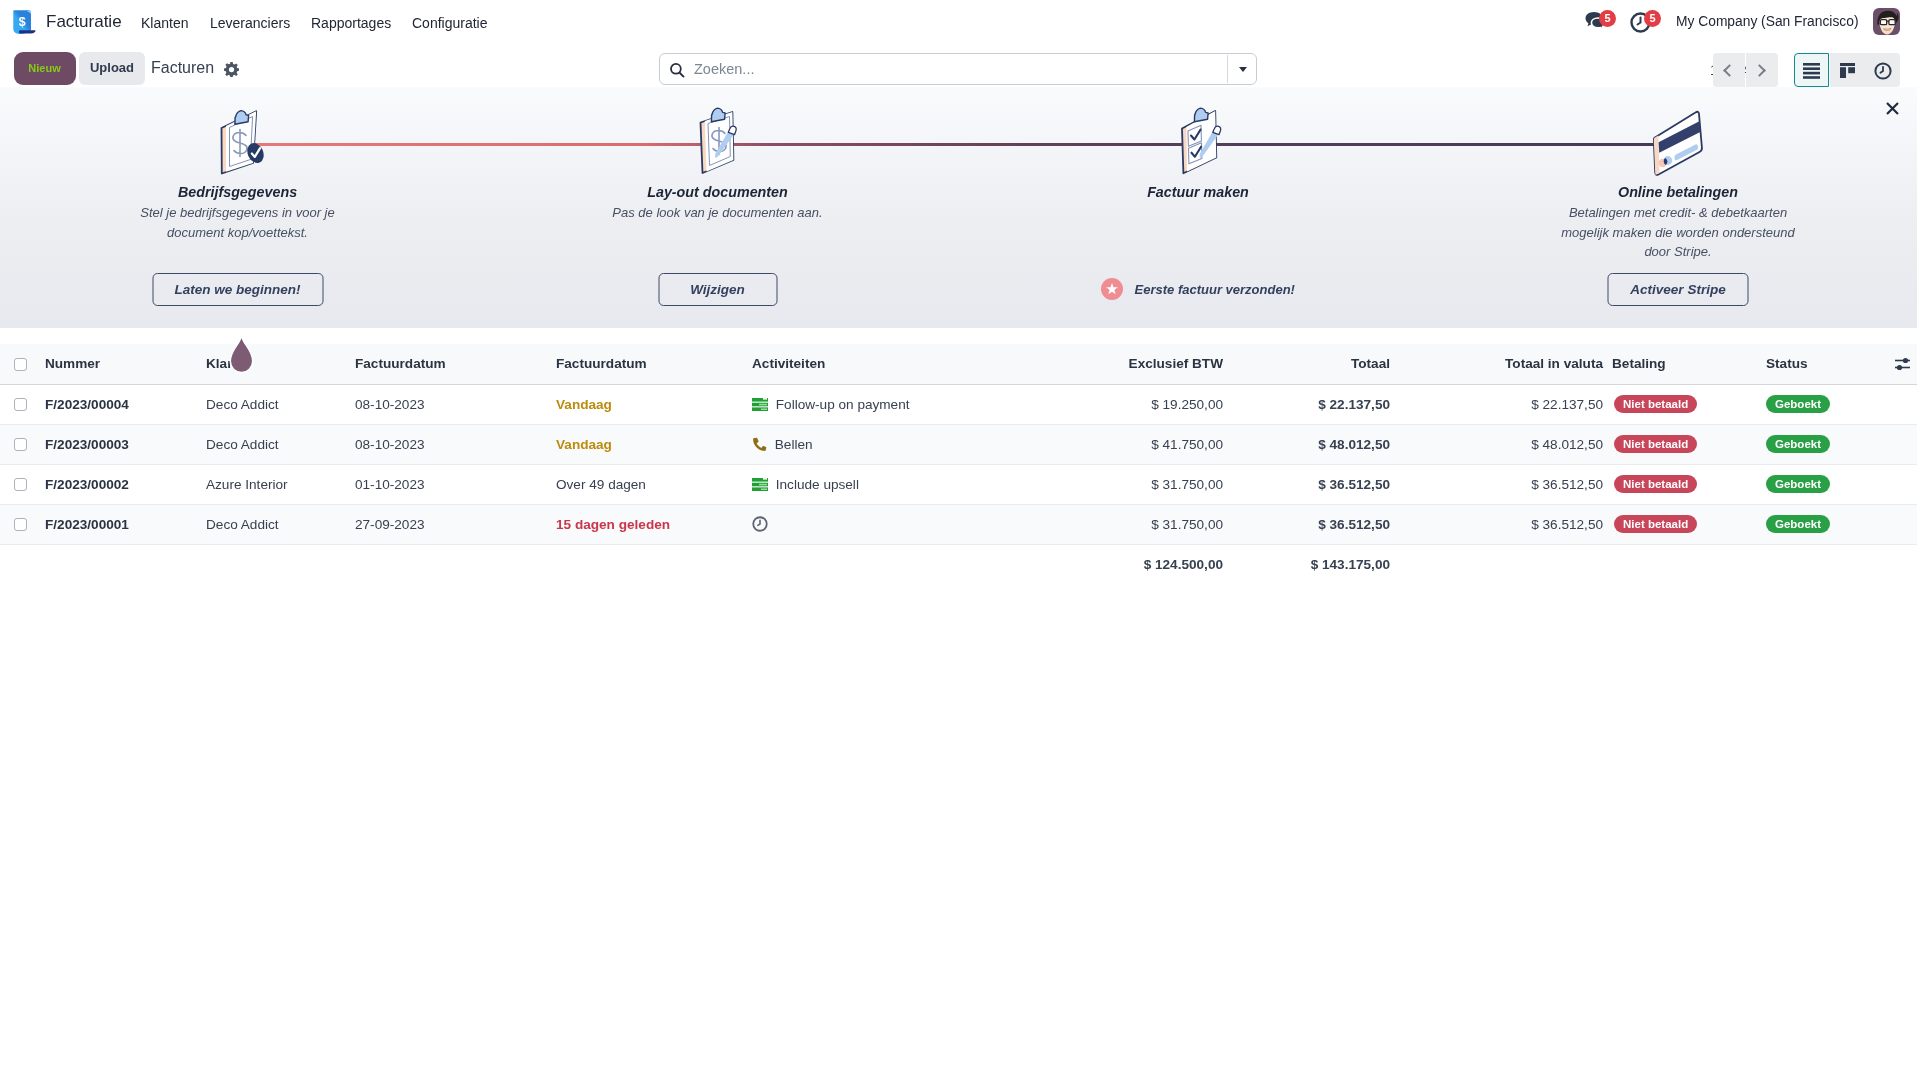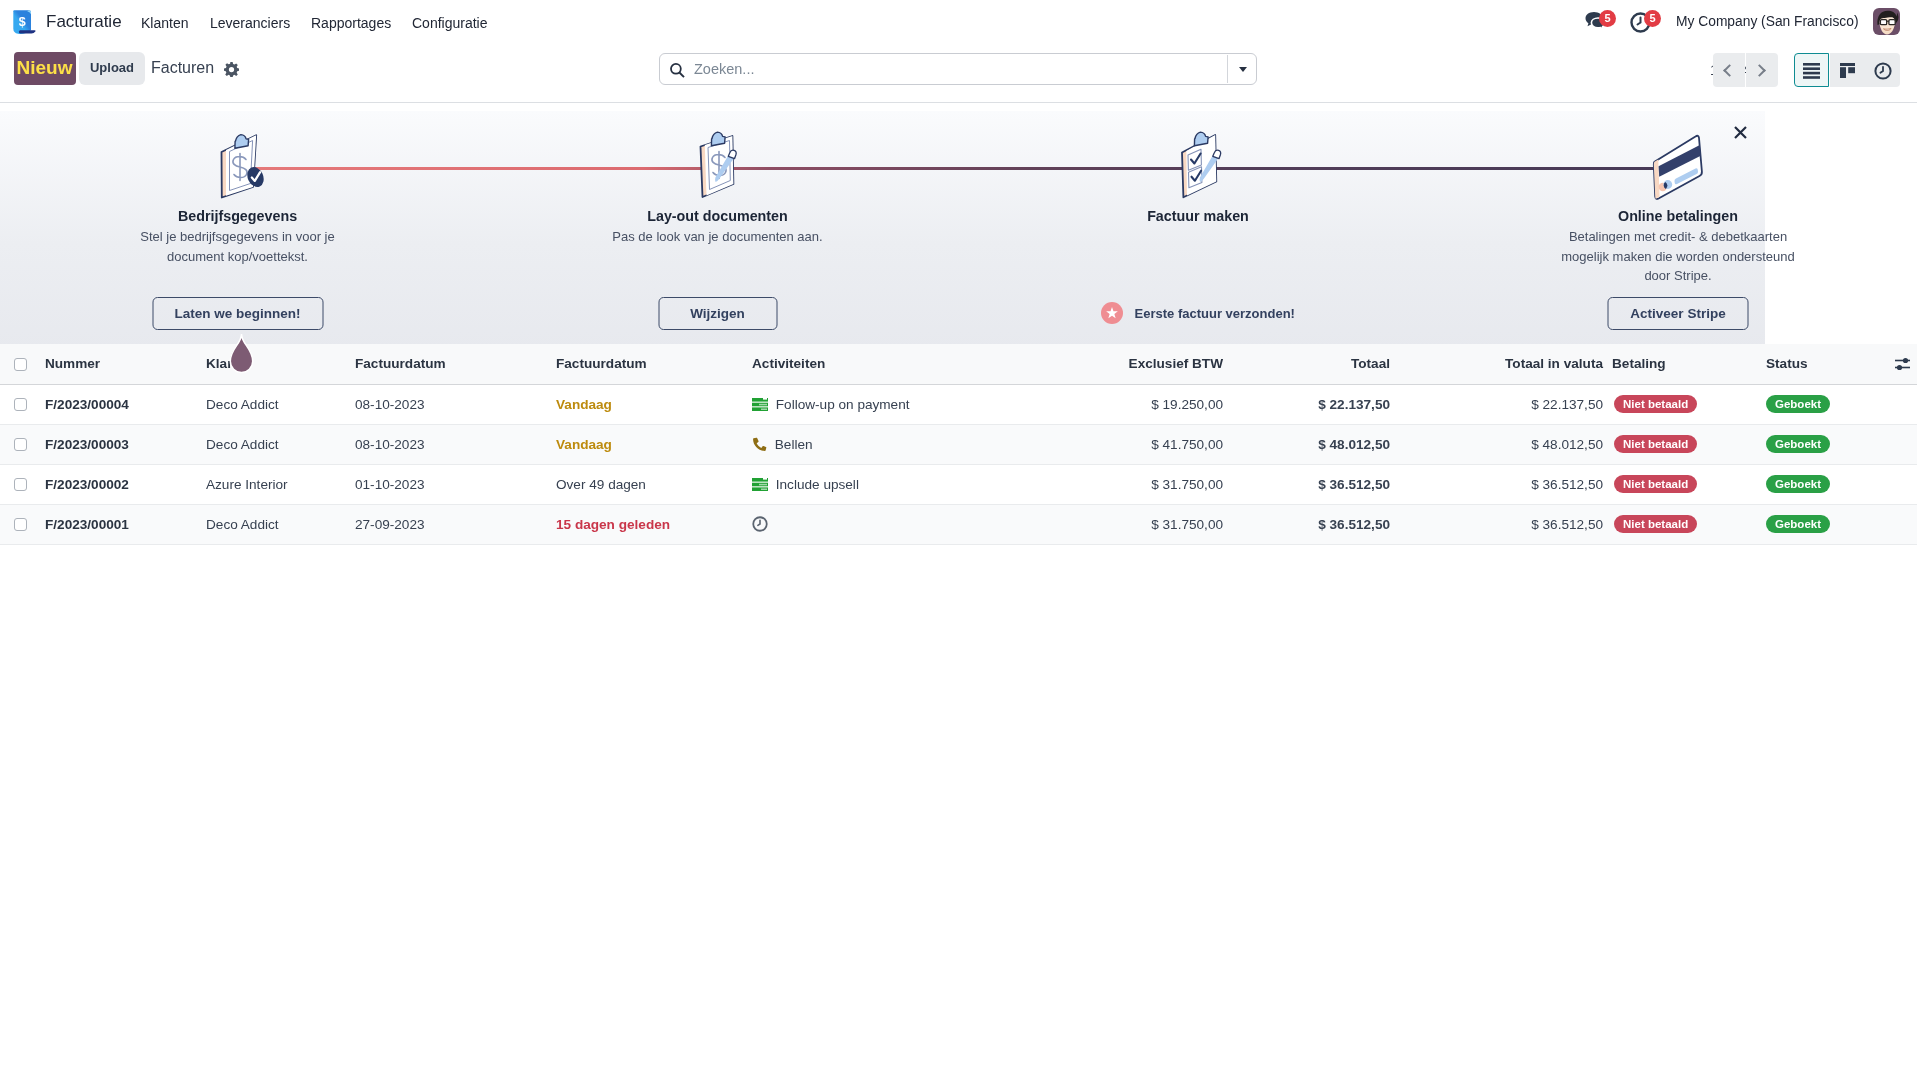--- a/index.html
+++ b/index.html
@@ -8,34 +8,34 @@
 .abs { position:absolute; }
 
 
 #navbar { position:absolute; left:0; top:0; width:1917px; height:46px; background:#fff; }
 .brand { position:absolute; left:46px; top:12px; font-size:17px; color:#212735; }
 .navitem { position:absolute; top:15px; font-size:14px; color:#212735; }
 #companyname { position:absolute; right:58.5px; top:14px; font-size:13.8px; color:#212735; }
 
 
 #cpanel { position:absolute; left:0; top:46px; width:1917px; height:57px; background:#fff; border-bottom:1px solid #dcdfe3; }
-.btn-new { position:absolute; left:13.5px; top:6px; width:62px; height:32.6px; background:#6e4a64; color:#fde047; font-weight:bold; font-size:19px; border-radius:4px; text-align:center; line-height:32px; }
+.btn-new { position:absolute; left:13.5px; top:6px; width:62px; height:32.6px; background:#6e4a64; color:#84cc16; font-weight:bold; font-size:11px; border-radius:9px; text-align:center; line-height:32px; }
 .btn-upload { position:absolute; left:79px; top:6px; width:66px; height:32.6px; background:#e7e9ec; color:#2f3b4d; font-weight:bold; font-size:13px; border-radius:6px; text-align:center; line-height:32px; }
 .cp-title { position:absolute; left:151px; top:13px; font-size:16px; color:#374151; }
 #searchbox { position:absolute; left:659px; top:7px; width:598px; height:32px; background:#fff; border:1px solid #c9ccd2; border-radius:6px; }
 #searchbox .ph { position:absolute; left:34px; top:7px; font-size:14.5px; color:#7b8794; }
 #searchbox .sep { position:absolute; right:28px; top:1px; width:1px; height:28px; background:#d3d6db; }
 #searchbox .caret { position:absolute; right:9px; top:13px; width:0; height:0; border-left:4.7px solid transparent; border-right:4.7px solid transparent; border-top:5px solid #263041; }
 #pagercount { position:absolute; left:1666px; top:16px; font-size:14px; color:#374151;margin-left:44px; }
 .pagerbtn { position:absolute; top:7px; width:32px; height:33.5px; background:#eaecee; }
 .chev { display:inline-block; width:9px; height:9px; border-left:2px solid #777e89; border-bottom:2px solid #777e89; }
 .sw { position:absolute; top:7px; width:35px; height:33.5px; background:#eaecee; }
 
 
-#banner { position:absolute; left:0; top:111px; width:1765px; height:241px; background:linear-gradient(180deg,#fafbfd 0%, #eceef2 55%, #e7e9ee 100%); }
+#banner { position:absolute; left:0; top:87px; width:1917px; height:241px; background:linear-gradient(180deg,#fafbfd 0%, #eceef2 55%, #e7e9ee 100%);font-style:italic; }
 #bannerline { position:absolute; left:240px; top:56px; width:1437px; height:2.5px; background:linear-gradient(90deg,#e5797a 0%, #dc6b70 28%, #8d4d63 37%, #614158 55%, #523d58 70%, #473a57 100%); }
 .step { position:absolute; top:0; width:480px; height:241px; text-align:center; color:#333c4e; }
 .step h3 { position:absolute; top:97px; left:0; width:100%; font-size:14.3px; color:#1c2536; font-weight:bold; }
 .step .desc { position:absolute; top:116px; left:0; width:100%; font-size:13px; line-height:19.5px; color:#475063; }
 .obtn { position:absolute; top:185.5px; left:50%; transform:translateX(-50%); border:1px solid #3c4a68; color:#33415f; background:transparent; font-weight:bold; font-size:13.5px; height:33px; line-height:31px; border-radius:5px; text-align:center; }
 #closex { position:absolute; right:18px; top:15px; width:13px; height:13px; }
 
 
 #listtable { position:absolute; left:0; top:344px; width:1917px; border-collapse:collapse; table-layout:fixed; font-size:13.6px; color:#374151; }
 #listtable th { height:40px; background:#f8f9fa; border-bottom:1px solid #d4d6d9; font-weight:bold; color:#2b3442; text-align:left; padding:0 4px; }
@@ -337,16 +337,29 @@
       <td><svg width="16" height="16" viewBox="0 0 18 18" style="vertical-align:-3px">
               <circle cx="9" cy="9" r="7.6" fill="none" stroke="#5b6470" stroke-width="2"></circle>
               <path d="M9 4.8 L9 9 L6.6 10.6" fill="none" stroke="#5b6470" stroke-width="1.8" stroke-linecap="round"></path>
             </svg></td>
       <td class="num">$ 31.750,00</td>
           <td class="num bold">$ 36.512,50</td>
           <td class="num">$ 36.512,50</td>
       <td style="padding-left:6px"><span class="badge-r">Niet betaald</span></td>
       <td><span class="badge-g">Geboekt</span></td>
     </tr>
+    <tr>
+      <td style="border-bottom:none"></td>
+          <td style="border-bottom:none"></td>
+          <td style="border-bottom:none"></td>
+      <td style="border-bottom:none"></td>
+          <td style="border-bottom:none"></td>
+          <td style="border-bottom:none"></td>
+      <td class="num bold" style="border-bottom:none">$ 124.500,00</td>
+      <td class="num bold" style="border-bottom:none">$ 143.175,00</td>
+      <td style="border-bottom:none"></td>
+          <td style="border-bottom:none"></td>
+          <td style="border-bottom:none"></td>
+    </tr>
   </tbody>
     </table>
 
 </div>
 
 </body></html>

